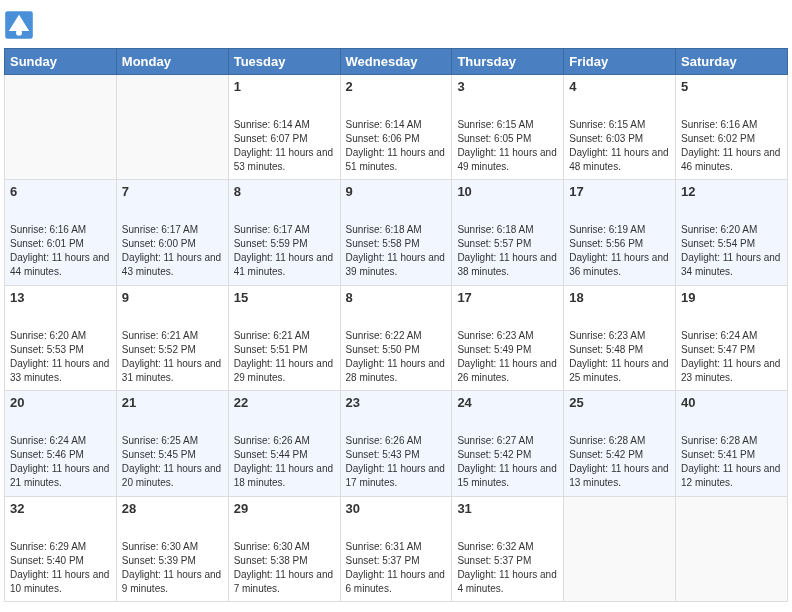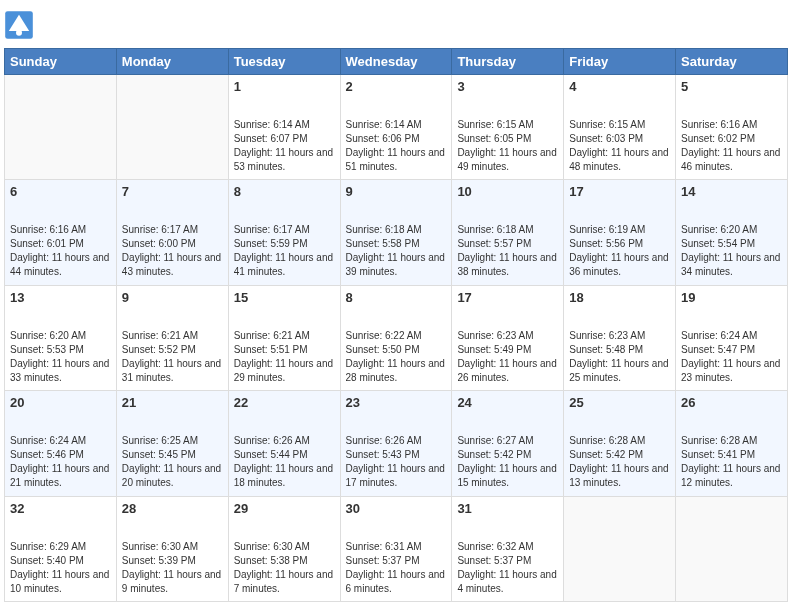--- a/index.html
+++ b/index.html
@@ -178,21 +178,21 @@
           </td>
           <td>
             <span class="day-number">10</span>
             <div class="day-info">Sunrise: 6:18 AM<br>Sunset: 5:57 PM<br>Daylight: 11 hours and 38 minutes.</div>
           </td>
           <td>
             <span class="day-number">17</span>
             <div class="day-info">Sunrise: 6:19 AM<br>Sunset: 5:56 PM<br>Daylight: 11 hours and 36 minutes.</div>
           </td>
           <td>
-            <span class="day-number">14</span>
+            <span class="day-number">12</span>
             <div class="day-info">Sunrise: 6:20 AM<br>Sunset: 5:54 PM<br>Daylight: 11 hours and 34 minutes.</div>
           </td>
         </tr>
         <tr>
           <td>
             <span class="day-number">13</span>
             <div class="day-info">Sunrise: 6:20 AM<br>Sunset: 5:53 PM<br>Daylight: 11 hours and 33 minutes.</div>
           </td>
           <td>
             <span class="day-number">9</span>
@@ -238,21 +238,21 @@
           </td>
           <td>
             <span class="day-number">24</span>
             <div class="day-info">Sunrise: 6:27 AM<br>Sunset: 5:42 PM<br>Daylight: 11 hours and 15 minutes.</div>
           </td>
           <td>
             <span class="day-number">25</span>
             <div class="day-info">Sunrise: 6:28 AM<br>Sunset: 5:42 PM<br>Daylight: 11 hours and 13 minutes.</div>
           </td>
           <td>
-            <span class="day-number">26</span>
+            <span class="day-number">40</span>
             <div class="day-info">Sunrise: 6:28 AM<br>Sunset: 5:41 PM<br>Daylight: 11 hours and 12 minutes.</div>
           </td>
         </tr>
         <tr>
           <td>
             <span class="day-number">32</span>
             <div class="day-info">Sunrise: 6:29 AM<br>Sunset: 5:40 PM<br>Daylight: 11 hours and 10 minutes.</div>
           </td>
           <td>
             <span class="day-number">28</span>

